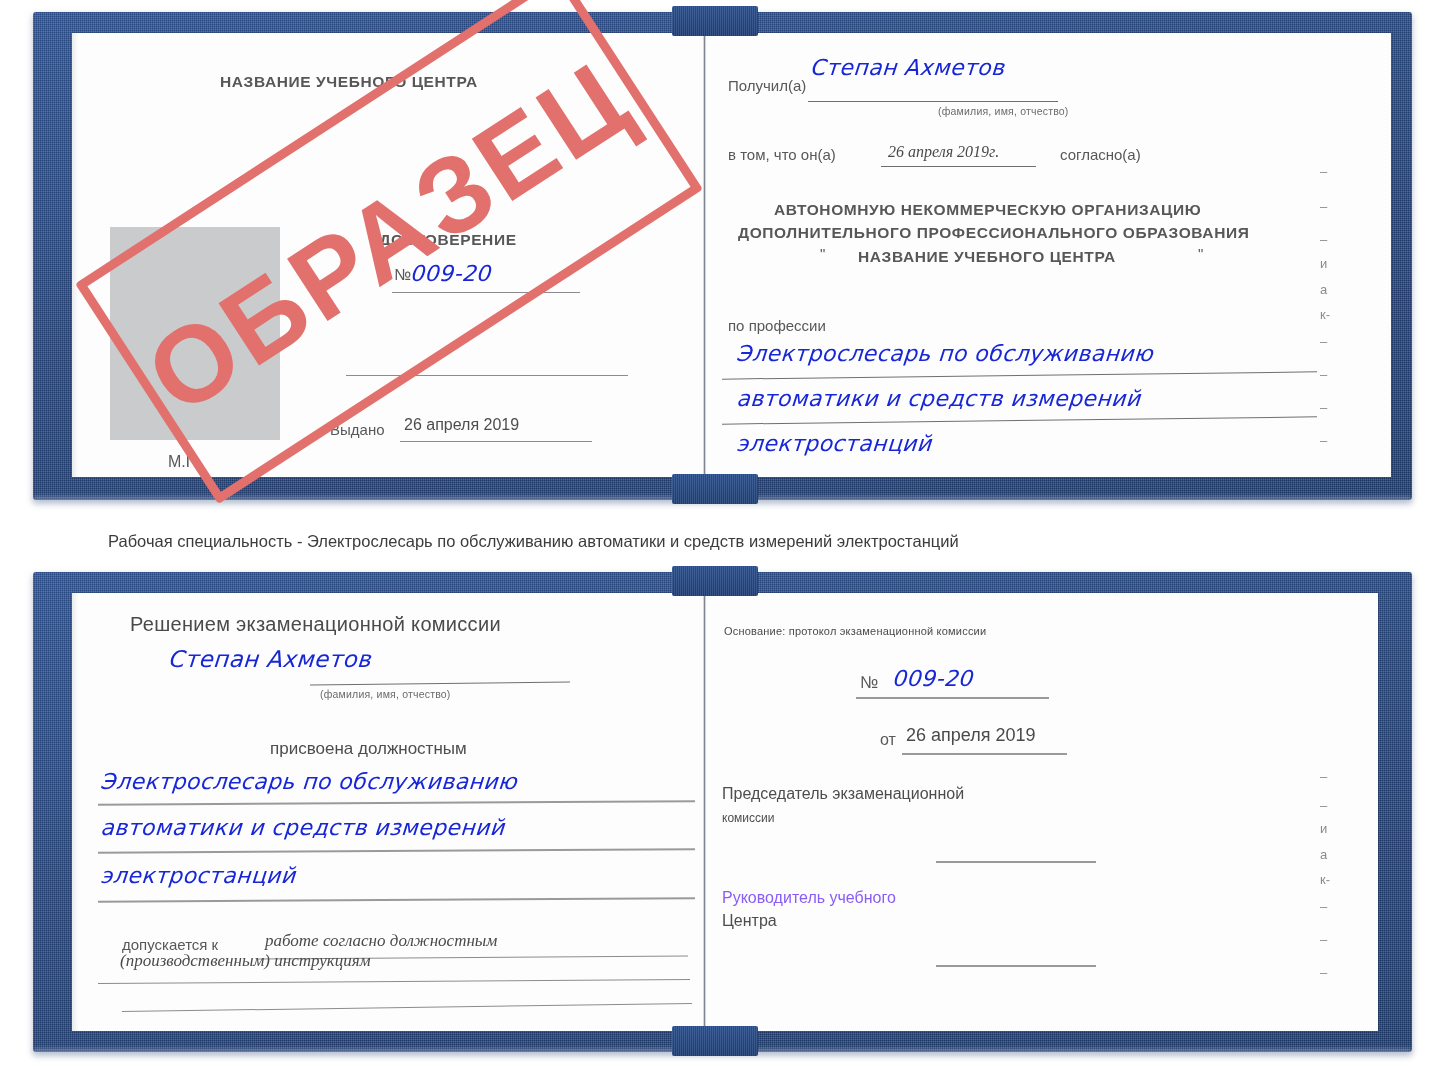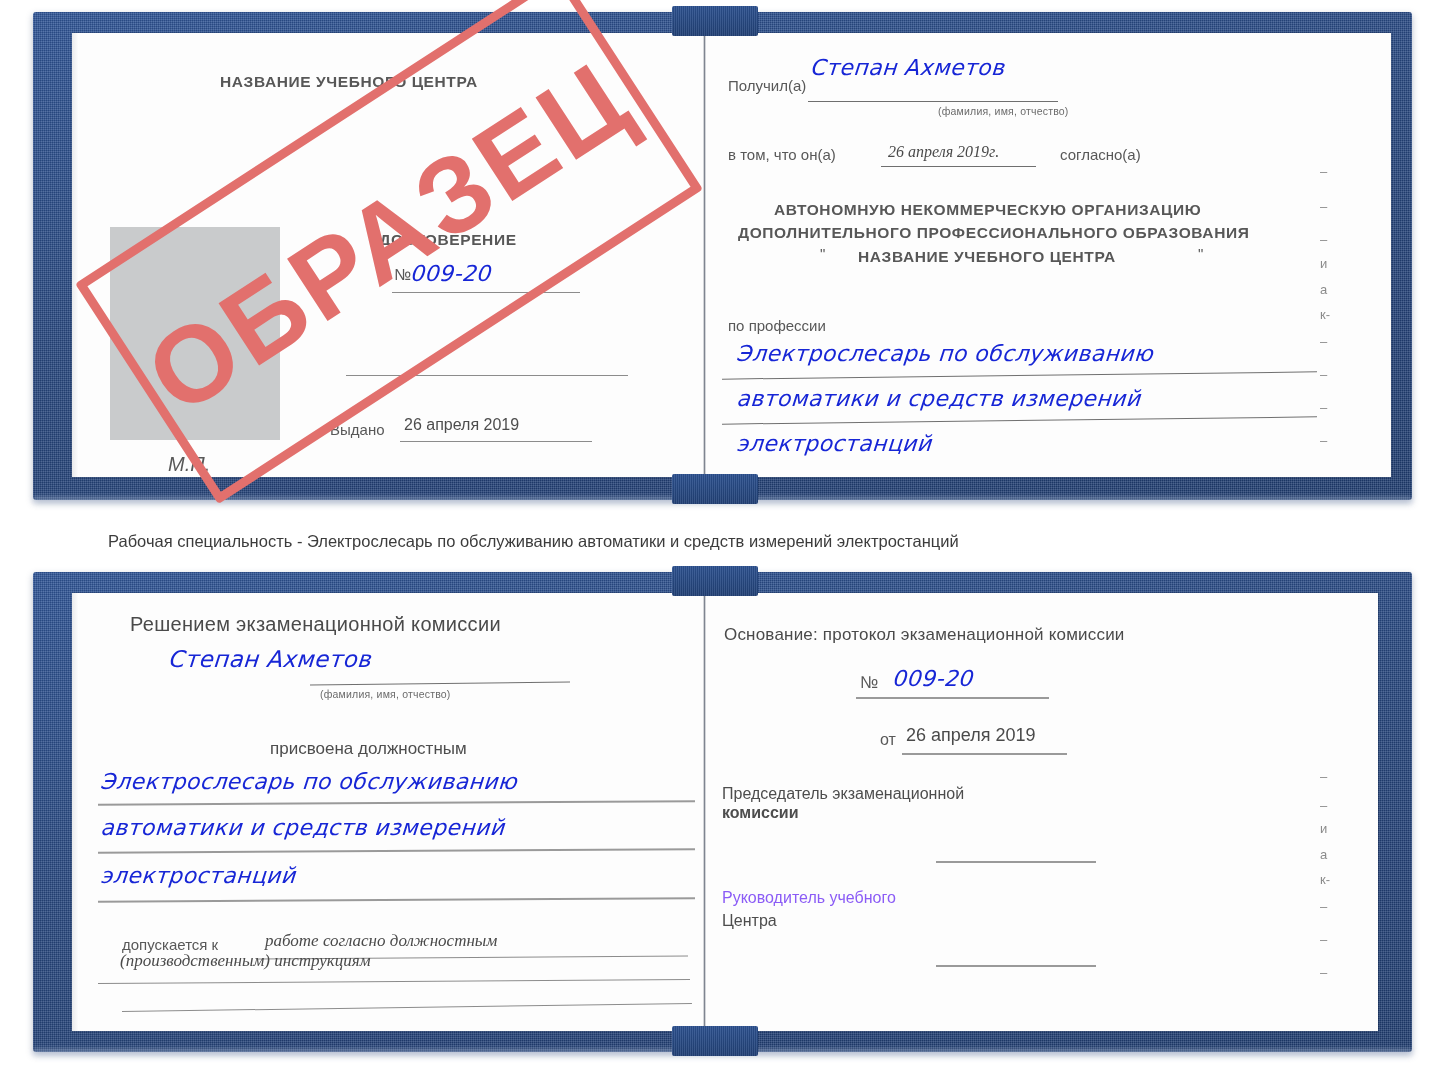--- a/index.html
+++ b/index.html
@@ -150,21 +150,21 @@
     <div class="t label" style="left:314px; top:233px; font-size:16px;">№</div>
     <div class="t hand" style="left:332px; top:228px;">009-20</div>
     <div class="rule" style="left:312px; top:259px; width:188px;"></div>
 
     <div class="rule" style="left:266px; top:342px; width:282px;"></div>
 
     <div class="t label" style="left:250px; top:388px;">Выдано</div>
     <div class="t label" style="left:324px; top:383px; font-size:16px; color:#4d4d4d;">26 апреля 2019</div>
     <div class="rule" style="left:320px; top:408px; width:192px;"></div>
 
-    <div class="t label" style="left:88px; top:420px; font-size:20px;font-style:italic;">М.П.</div>
+    <div class="t label" style="left:88px; top:420px; font-size:16px;">М.П.</div>
   </div>
 
   <div class="page" style="left:636px; width:664px;">
 
     <div class="t label" style="left:20px; top:44px;">Получил(а)</div>
     <div class="t hand" style="left:104px; top:22px;">Степан Ахметов</div>
     <div class="rule dark" style="left:100px; top:68px; width:250px;"></div>
     <div class="t tiny" style="left:230px; top:72px;">(фамилия, имя, отчество)</div>
 
     <div class="t label" style="left:20px; top:113px;">в том, что он(а)</div>
@@ -238,32 +238,32 @@
     <div class="t ital" style="left:185px; top:338px; font-size:17px;">работе согласно должностным</div>
     <div class="rule" style="left:178px; top:364px; width:430px; transform:rotate(-0.4deg);"></div>
 
     <div class="t ital" style="left:40px; top:358px; font-size:17px;">(производственным) инструкциям</div>
     <div class="rule" style="left:18px; top:388px; width:592px; transform:rotate(-0.4deg);"></div>
     <div class="rule" style="left:42px; top:414px; width:570px; transform:rotate(-0.8deg);"></div>
   </div>
 
   <div class="page" style="left:636px; width:664px;">
 
-    <div class="t" style="left:16px; top:32px; font-size:17px; color:#4a4a4a; letter-spacing:.2px;">Основание: протокол экзаменационной комиссии</div>
+    <div class="t" style="left:16px; top:32px; font-size:11px; color:#4a4a4a; letter-spacing:.2px;">Основание: протокол экзаменационной комиссии</div>
 
     <div class="t label" style="left:152px; top:80px; font-size:17px;">№</div>
     <div class="t hand" style="left:186px; top:73px;">009-20</div>
     <div class="rule thick" style="left:148px; top:104px; width:193px;"></div>
 
     <div class="t label" style="left:172px; top:138px; font-size:16px;">от</div>
     <div class="t" style="left:198px; top:132px; font-size:18px; color:#4a4a4a;">26 апреля 2019</div>
     <div class="rule thick" style="left:194px; top:160px; width:165px;"></div>
 
     <div class="t" style="left:14px; top:192px; font-size:16px; color:#4d4d4d;">Председатель экзаменационной</div>
-    <div class="t" style="left:14px; top:211px; font-size:16px; color:#4d4d4d;font-weight:bold;">комиссии</div>
+    <div class="t" style="left:14px; top:219px; font-size:12px; color:#4d4d4d;">комиссии</div>
     <div class="rule thick" style="left:228px; top:268px; width:160px;"></div>
 
     <div class="t" style="left:14px; top:296px; font-size:16px; color:#8b5cf6;">Руководитель учебного</div>
     <div class="t" style="left:14px; top:319px; font-size:16px; color:#4d4d4d;">Центра</div>
     <div class="rule thick" style="left:228px; top:372px; width:160px;"></div>
 
     <div class="edge-frag" style="left:612px; top:176px;">–</div>
     <div class="edge-frag" style="left:612px; top:205px;">–</div>
     <div class="edge-frag" style="left:612px; top:228px;">и</div>
     <div class="edge-frag" style="left:612px; top:254px;">а</div>

